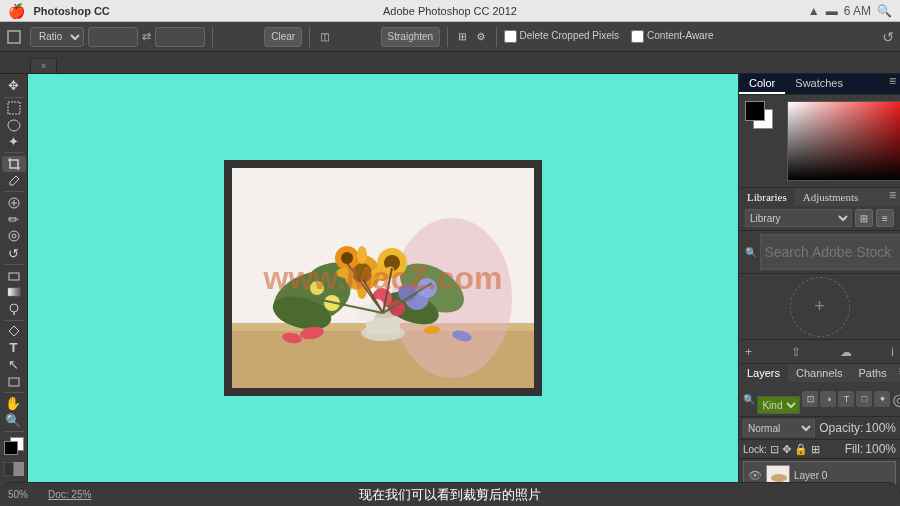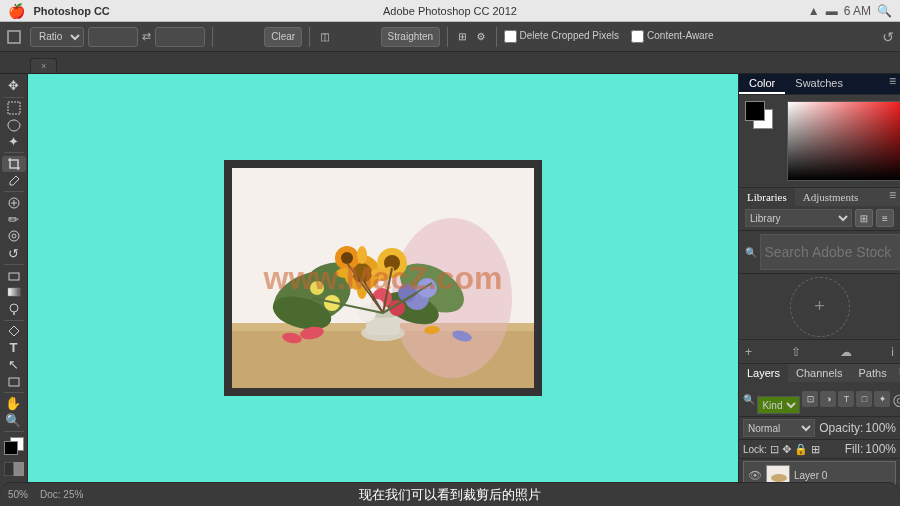--- a/index.html
+++ b/index.html
@@ -525,15 +525,15 @@
         <div class="layers-footer-icon">📄</div>
         <div class="layers-footer-icon">🗑</div>
       </div>
     </div>
 
   </div>
 </div>
 
 <div id="bottom-bar">
   <span class="bottom-text">50%</span>
-  <span class="bottom-text" style="margin-left:12px;">Doc: 25%</span>
+  <span class="bottom-text" style="margin-left:20px;text-decoration:underline;">Doc: 25%</span>
   <span class="bottom-subtitle">现在我们可以看到裁剪后的照片</span>
 </div>
 
 </body></html>

